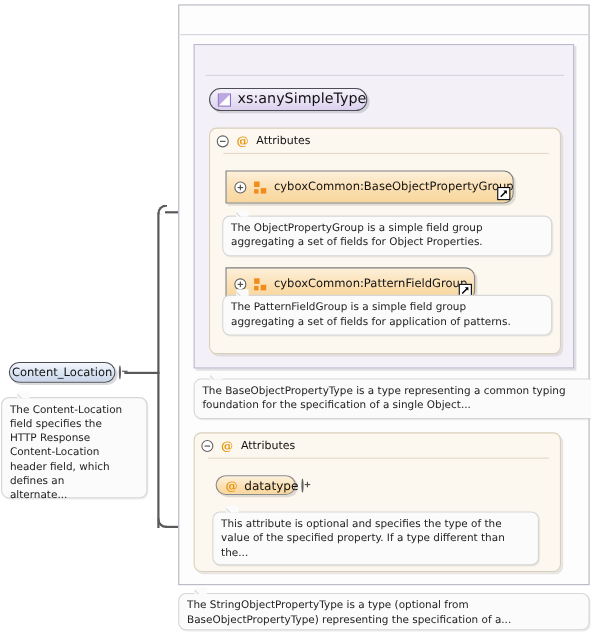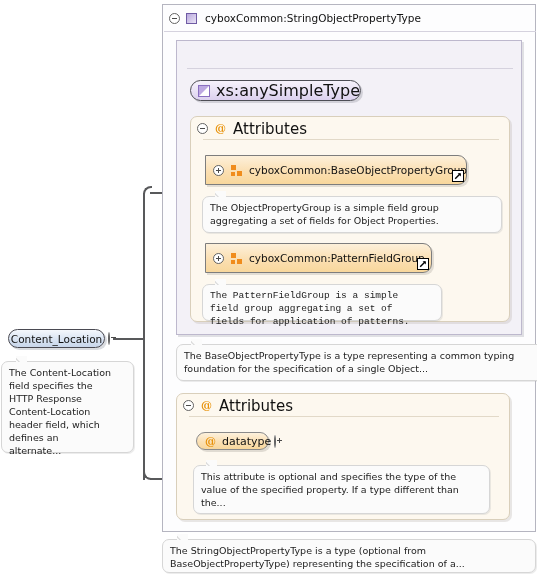--- a/index.html
+++ b/index.html
@@ -121,21 +121,21 @@
     border: 1px solid #d9cfbb;
     border-radius: 7px;
     box-shadow: 2px 2px 0 rgba(170,165,155,0.25);
   }
   .attrhdr {
     position: absolute;
     left: 6px; top: 5px;
     display: flex; align-items: center;
     height: 13px;
   }
-  .attrhdr .lbl { margin-left: 7px; font-size: 15px; color: #111; }
+  .attrhdr .lbl { margin-left: 7px; font-size: 10px; color: #111; }
   .attrdivider {
     position: absolute;
     height: 1px;
     background: #e2d9c8;
   }
 
   
   .grpref {
     position: absolute;
     background: linear-gradient(to bottom,#fdf0da 0%,#fbdfb2 55%,#f8d79c 100%);
@@ -175,21 +175,21 @@
   
   .stpill {
     position: absolute;
     height: 21px;
     background: linear-gradient(to bottom,#f6f2fb 0%,#e7dff4 60%,#dbd0ee 100%);
     border: 1px solid #4d4d55;
     border-radius: 11px;
     box-shadow: 2px 2px 0 rgba(150,148,160,0.35);
     display: flex; align-items: center;
   }
-  .stpill .lbl { margin-left: 6px; font-size: 16px; color: #111; }
+  .stpill .lbl { margin-left: 6px; font-size: 13px; color: #111; }
   .tri-icon {
     width: 12px; height: 12px;
     margin-left: 7px;
     border: 1px solid #8a6fc0;
     background: #ffffff;
     position: relative;
     flex: 0 0 auto;
   }
   .tri-icon::after {
     content: "";
@@ -260,25 +260,20 @@
 
   <div class="conn" style="left:150px; top:192px; width:28px; height:2px;"></div>
   <div class="connpath" style="left:143px; top:186px; width:9px; height:9px; border-top:2px solid #58595b; border-left:2px solid #58595b; border-top-left-radius:8px;"></div>
 
   <div class="conn" style="left:150px; top:478px; width:28px; height:2px;"></div>
   <div class="connpath" style="left:143px; top:471px; width:9px; height:9px; border-bottom:2px solid #58595b; border-left:2px solid #58595b; border-bottom-left-radius:8px;"></div>
 </div>
 
 
 <div class="typebox outer">
-  <div class="typehdr" style="top:3px;">
-    <span class="togg"></span>
-    <span class="sq-icon"></span>
-    <span class="lbl" style="margin-left:8px;">cyboxCommon:StringObjectPropertyType</span>
-  </div>
   <div class="hdrdivider" style="left:1px; top:26px; width:372px;"></div>
 </div>
 
 
 <div class="typebox inner">
   <div class="hdrdivider" style="left:10px; top:27px; width:326px;"></div>
 </div>
 
 
 <div class="stpill" style="left:190px; top:80px;">
@@ -330,21 +325,21 @@
   <span class="lbl">cyboxCommon:PatternFieldGroup</span>
   <span class="extbadge">
     <svg width="10" height="10" viewBox="0 0 10 10" aria-hidden="true">
       <path d="M2.2 7.8 L7.2 2.8" stroke="#000" stroke-width="1.4" fill="none"></path>
       <path d="M4.6 2.2 L7.8 2.2 L7.8 5.4 Z" fill="#000"></path>
     </svg>
   </span>
 </div>
 
 
-<div class="doc" style="left:202px; top:284px; width:240px; height:37px;font-family:Liberation Mono, monospace;">
+<div class="doc" style="left:202px; top:268px; width:300px; height:37px;">
   <div class="nub" style="left:12px; top:-6px; background:#fbfbfb;"></div>
   <span>The PatternFieldGroup is a simple field group aggregating a set of fields for application of patterns.</span>
 </div>
 
 
 <div class="doc" style="left:176px; top:344px; width:373px; height:37px;">
   <div class="nub" style="left:14px; top:-6px; background:#fbfbfb;"></div>
   <span>The BaseObjectPropertyType is a type representing a common typing foundation for the specification of a single Object...</span>
 </div>
 

